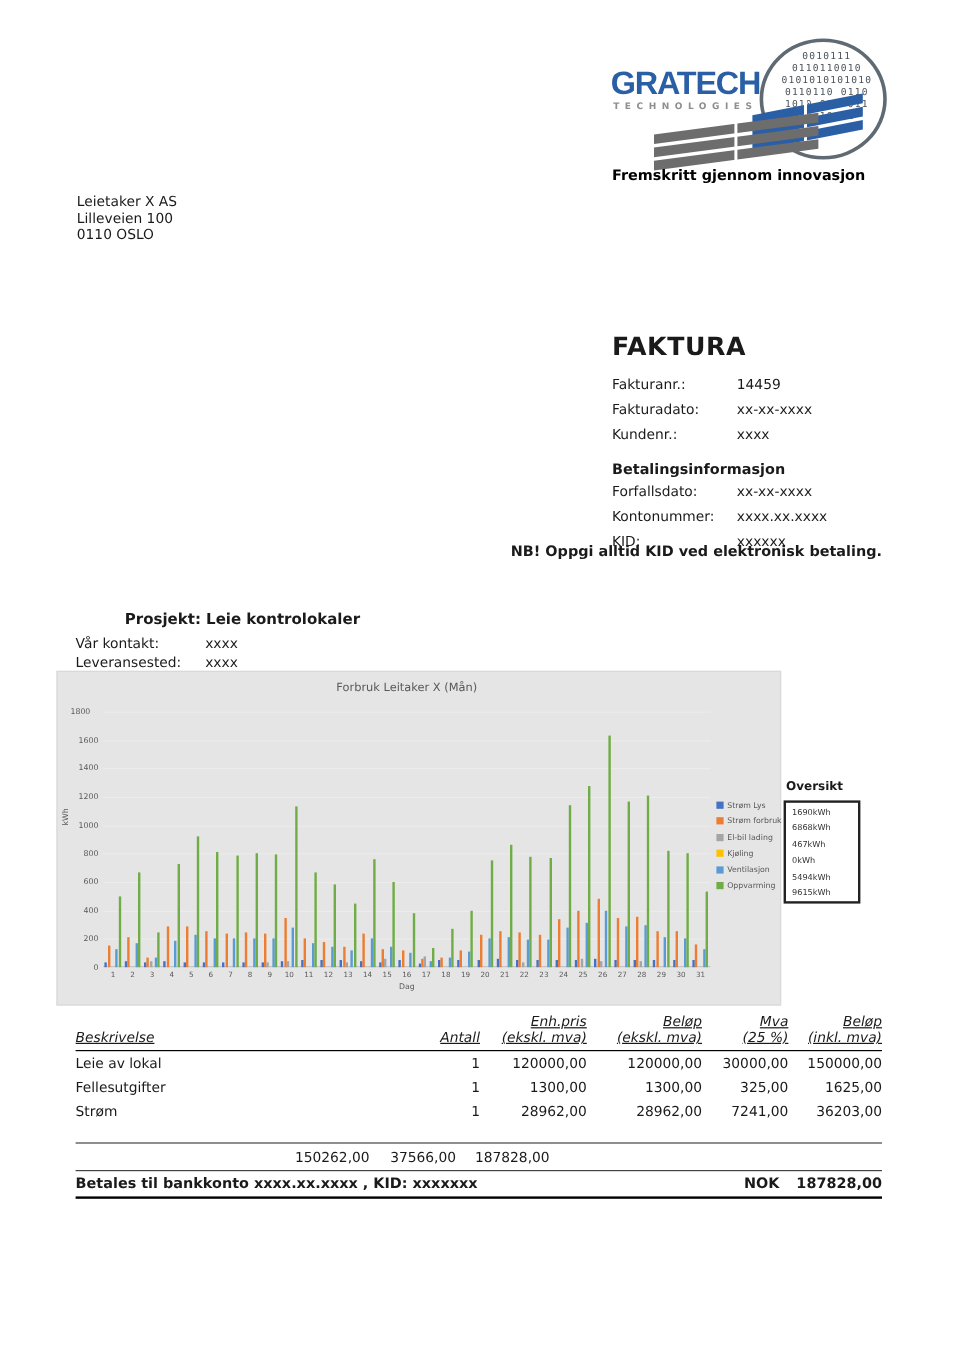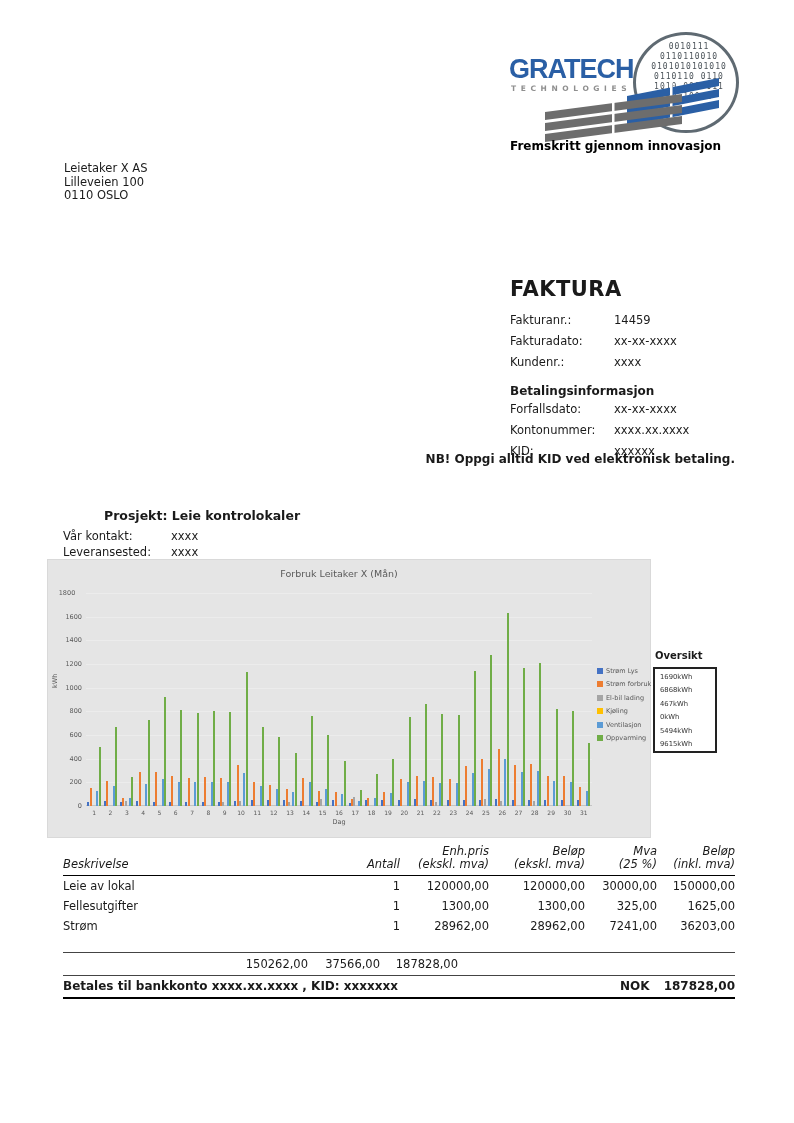--- a/index.html
+++ b/index.html
@@ -58,21 +58,21 @@
   
   .tbl { position:absolute; left:63px; top:845px; width:672px; font-size:11.5px; }
   .tr { display:flex; align-items:flex-end; }
   .c0 { width:277px; text-align:left; }
   .c1 { width:60px;  text-align:right; }
   .c2 { width:89px;  text-align:right; }
   .c3 { width:96px;  text-align:right; }
   .c4 { width:72px;  text-align:right; }
   .c5 { width:78px;  text-align:right; }
   .tbl-head { font-style:italic; border-bottom:1px solid #000; padding-bottom:4px; }
-  .hl { display:block; line-height:13px; }
+  .hl { display:block; line-height:13px;text-decoration:underline; }
   .tbl-body .tr { padding:3px 0; }
   .sum-row { margin-top:16px; border-top:1px solid #444; border-bottom:1px solid #444; padding:4px 0; }
   .pay-row { display:flex; justify-content:space-between; border-bottom:2px solid #000; padding:3px 0 4px 0; font-weight:bold; font-size:12px; }
   .pay-amount span { margin-left:10px; }
 </style>
 </head>
 <body>
 
 <div class="page">
 

